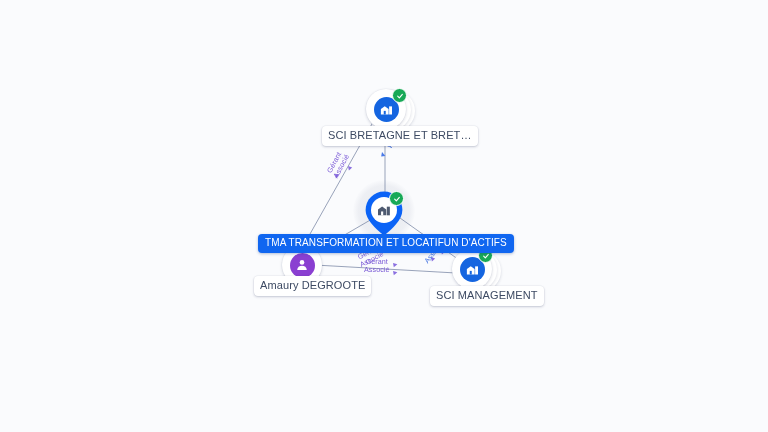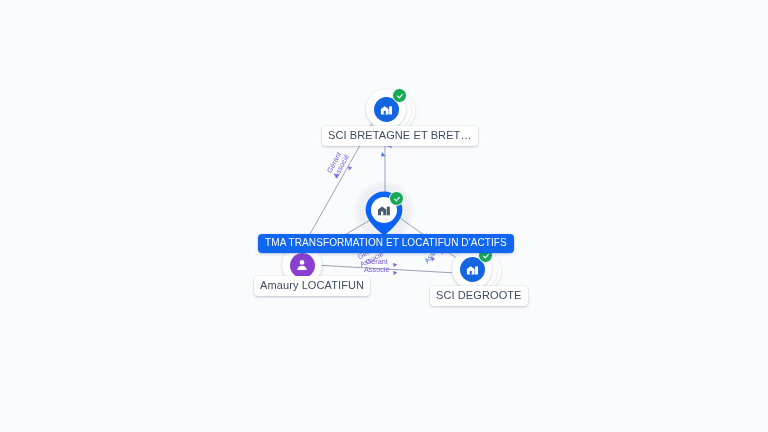--- a/index.html
+++ b/index.html
@@ -219,35 +219,35 @@
   <div class="node z4" style="left:282px;top:245px;">
     <div class="disc" style="left:0;top:0;">
       <div class="inner purple">
         <svg width="14" height="14" viewBox="0 0 24 24">
           <circle cx="12" cy="7.6" r="4" fill="#ffffff"></circle>
           <path d="M3.8 20.5 C3.8 15.8 7.6 13.2 12 13.2 C16.4 13.2 20.2 15.8 20.2 20.5 Z" fill="#ffffff"></path>
         </svg>
       </div>
     </div>
   </div>
-  <div class="lbl plain z5" style="left:254px;top:276px;">Amaury LOCATIFUN</div>
+  <div class="lbl plain z5" style="left:254px;top:276px;">Amaury DEGROOTE</div>
 
   <div class="node z4" style="left:452px;top:249px;">
     <div class="stack2"></div>
     <div class="stack"></div>
     <div class="disc" style="left:0;top:0;">
       <div class="inner blue">
         <svg width="15" height="15" viewBox="0 0 24 24" fill="none">
           <path d="M3 20V11.2L9.2 6.6L15.4 11.2V20Z" fill="#ffffff"></path>
           <rect x="16.2" y="7" width="4.6" height="13" fill="#ffffff"></rect>
           <rect x="7.6" y="14.2" width="3.2" height="5.8" fill="#1565e0"></rect>
         </svg>
       </div>
       <div class="check">
         <svg width="8" height="8" viewBox="0 0 24 24">
           <path d="M5 12.5 L10 17.5 L19 7" stroke="#ffffff" stroke-width="3.4" fill="none" stroke-linecap="round" stroke-linejoin="round"></path>
         </svg>
       </div>
     </div>
   </div>
-  <div class="lbl plain z5" style="left:430px;top:286px;">SCI DEGROOTE</div>
+  <div class="lbl plain z5" style="left:430px;top:286px;">SCI MANAGEMENT</div>
 
 </div>
 
 </body></html>

